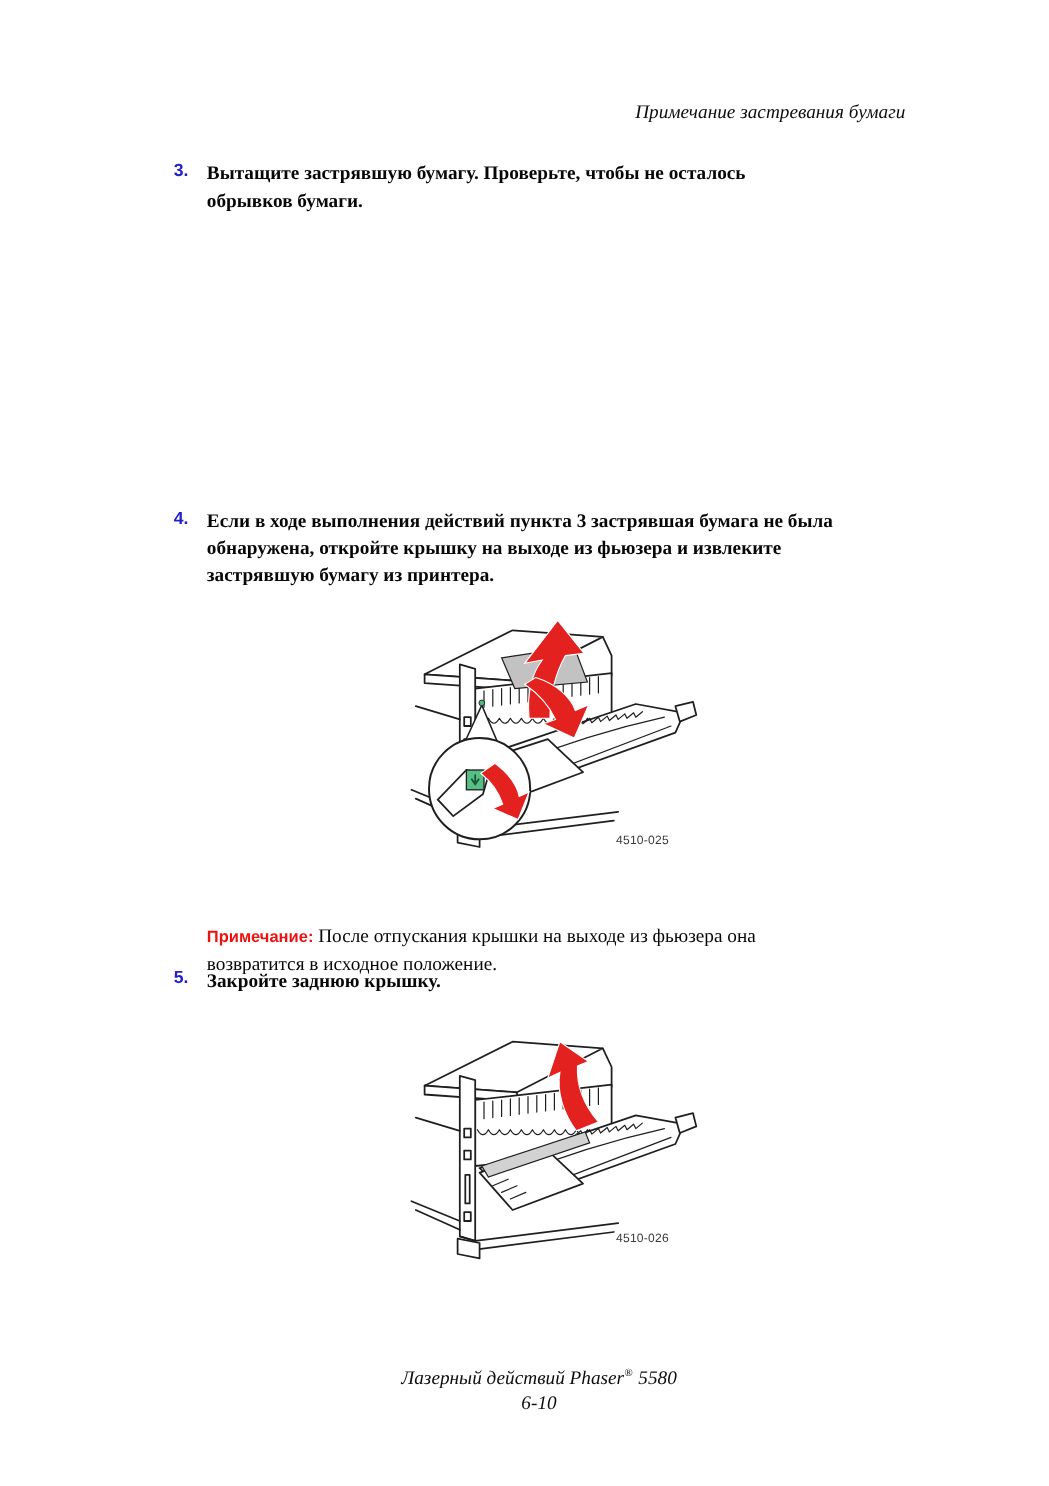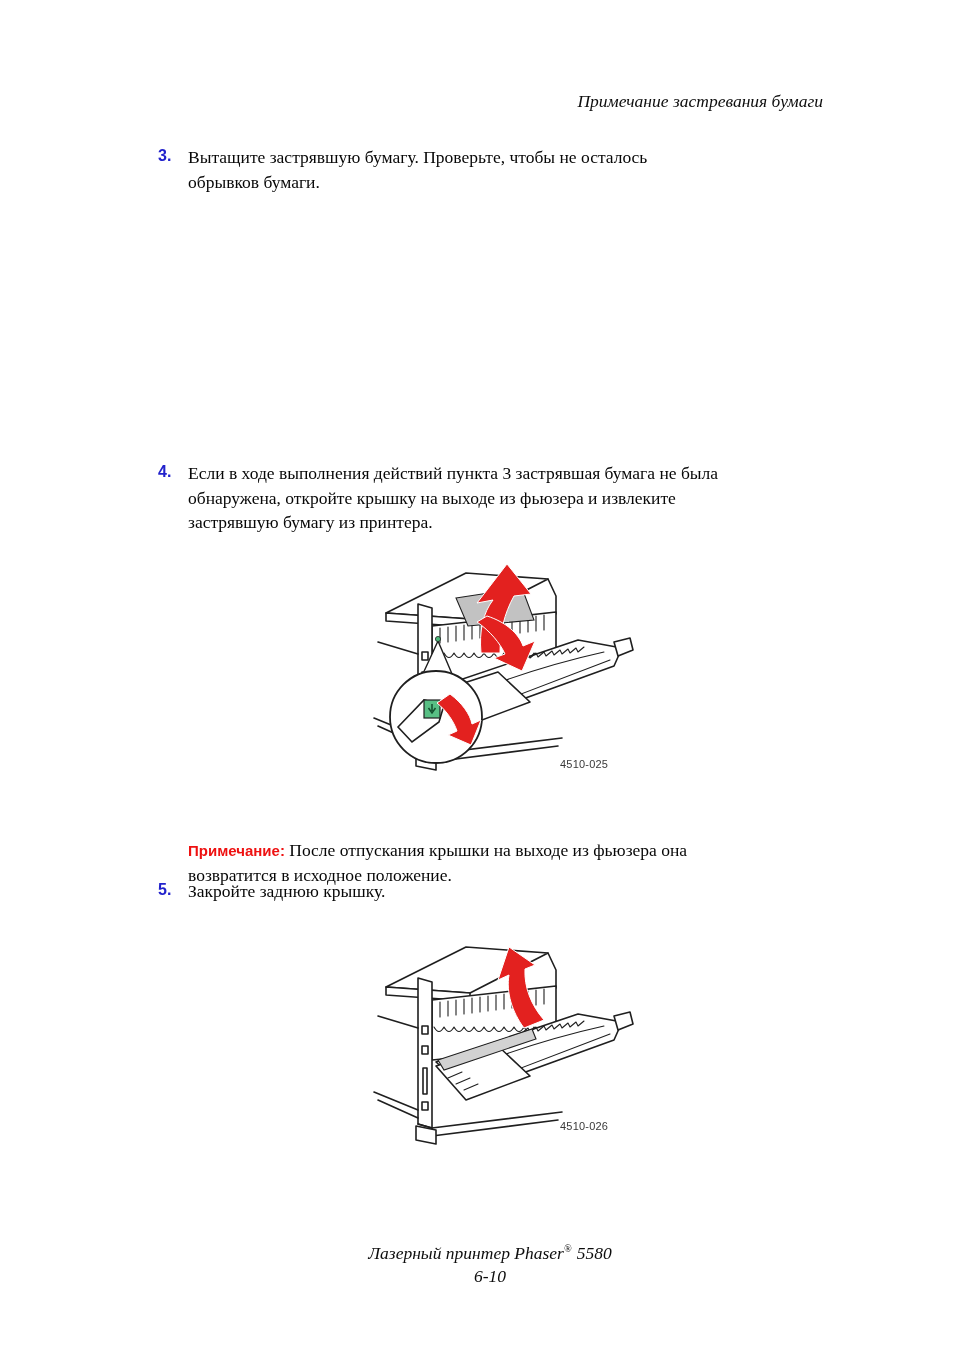--- a/index.html
+++ b/index.html
@@ -11,21 +11,21 @@
     position:absolute; top:91px; right:131px;
     font-style:italic; font-size:17.5px; color:#0d0d0d;
   }
   .step { position:absolute; left:158px; display:flex; align-items:flex-start; }
   .step-num {
     flex:0 0 30px; width:30px;
     font-family:"Liberation Sans", sans-serif; font-weight:700;
     font-size:16px; color:#2222cc; padding-top:2px;
   }
   .step-text {
-    font-size:17.5px; line-height:24.5px; white-space:pre-line; color:#070707;
+    font-size:17.5px; line-height:24.5px; white-space:pre-line; color:#070707;font-weight:bold;
   }
   #step3 { top:145px; }
   #step4 { top:461px; }
   #step5 { top:879px; }
   .note {
     position:absolute; left:188px; top:813px; width:620px;
     font-size:17.5px; line-height:24.5px; white-space:pre-line; color:#070707;
   }
   .note-label {
     font-family:"Liberation Sans", sans-serif; font-weight:700;
@@ -138,17 +138,17 @@
   <div class="figure" id="fig3">
     <svg width="270" height="212" viewBox="0 0 270 212">
       <use href="#printerBase"></use>
       <polygon points="66,130 160,99 164,109 72,140" fill="#d2d2d2" stroke="#1f1f1f" stroke-width="1.1"></polygon>
       <path d="M152,98 C140,82 134,62 137,45 L126,50 L137,17 L163,35 L153,39 C152,57 159,75 172,90 Z" fill="#e3211f" stroke="#ffffff" stroke-width="1"></path>
     </svg>
     <span class="fig-label">4510-026</span>
   </div>
 
   <div class="page-footer">
-    <div><span>Лазерный принтер Phaser</span><span class="reg">®</span><span class="model">5580</span></div>
+    <div><span>Лазерный действий Phaser</span><span class="reg">®</span><span class="model">5580</span></div>
     <div>6-10</div>
   </div>
 
 </div>
 
 </body></html>

